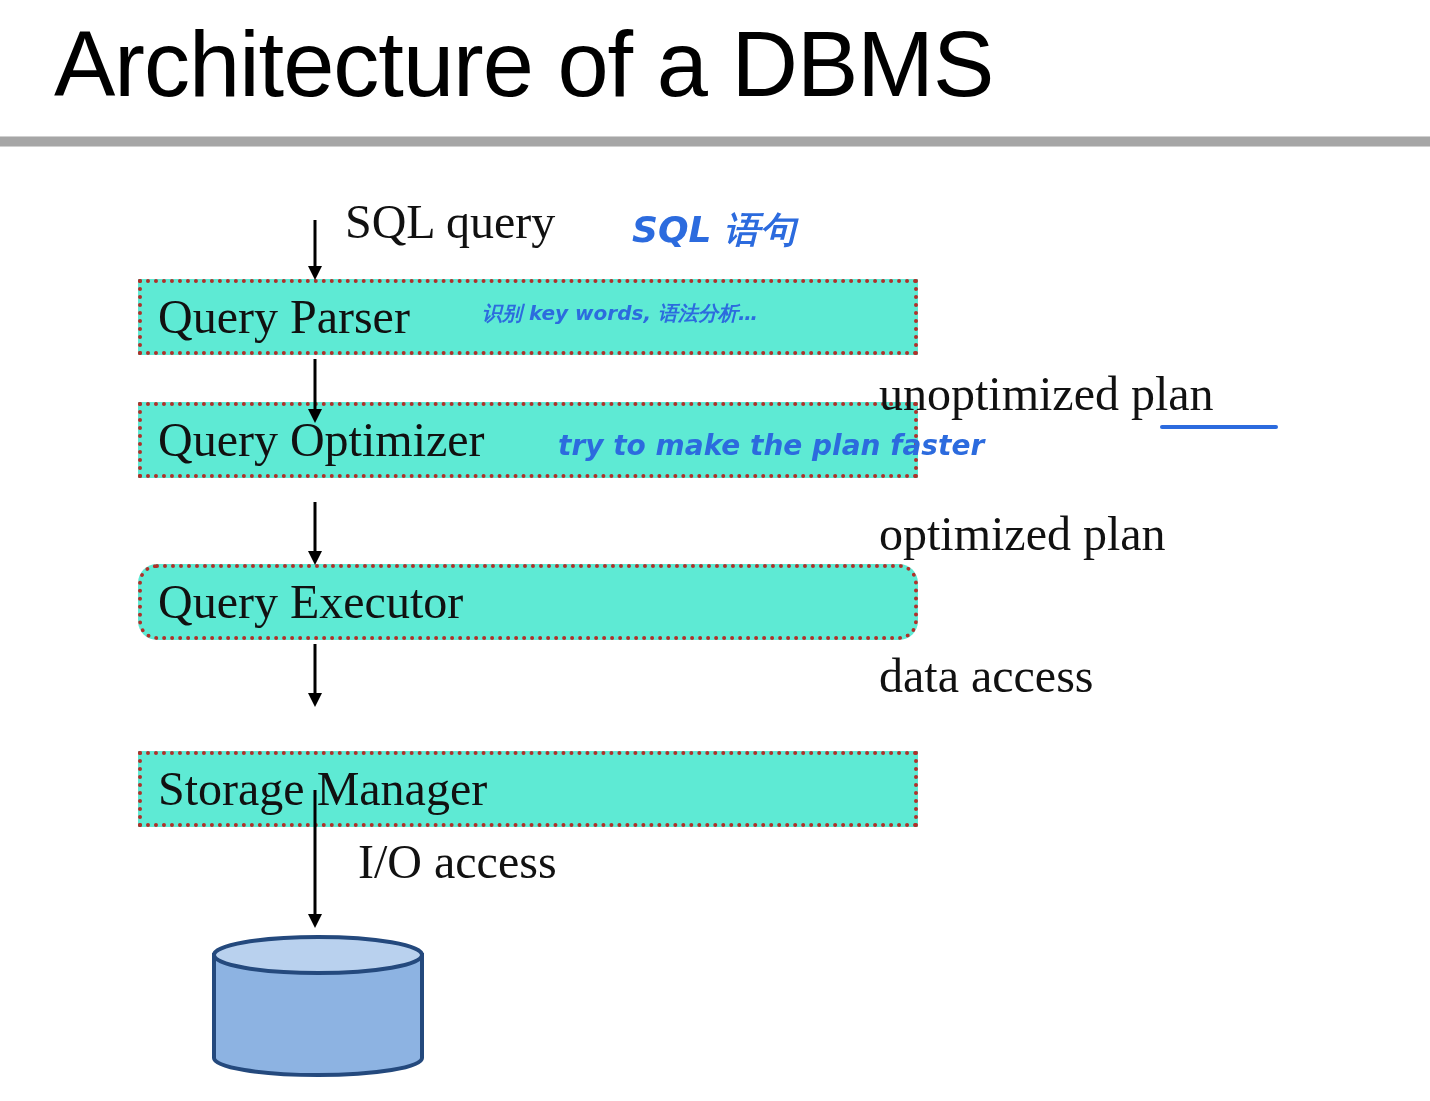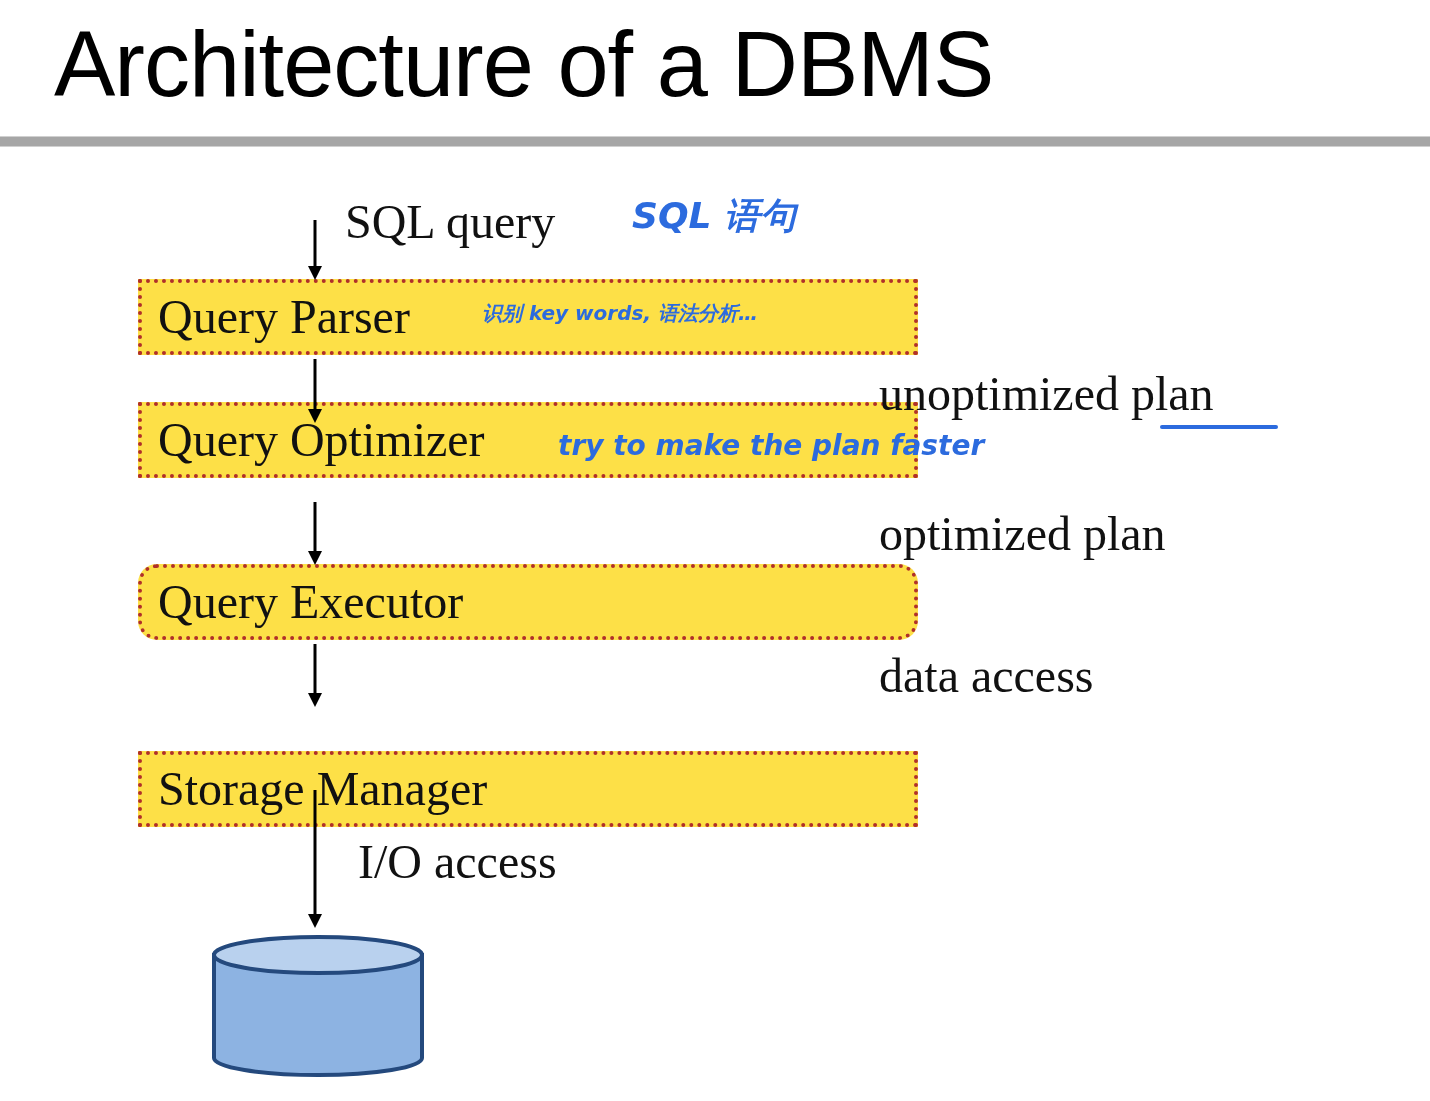--- a/index.html
+++ b/index.html
@@ -8,39 +8,39 @@
       position: absolute; left: 54px; top: 18px;
       font-family: "Liberation Sans", sans-serif; font-size: 92px; color: #000;
       line-height: 1; letter-spacing: -1px; white-space: nowrap;
     }
     .title-rule {
       position: absolute; left: 0; top: 136px; width: 1430px; height: 9px;
       background: #a6a6a6; border-top: 1px solid #d0d0d0; border-bottom: 1px solid #d0d0d0;
     }
     .stage-box {
       position: absolute; left: 138px; width: 780px; height: 76px;
-      background: #fde047; border: 4px dotted #b0302a; box-sizing: border-box;
+      background: #5eead4; border: 4px dotted #b0302a; box-sizing: border-box;
     }
     .serif { font-family: "Liberation Serif", "DejaVu Serif", serif; color: #111; white-space: nowrap; }
     .stage-label { position: absolute; left: 16px; top: 10px; font-size: 48px; line-height: 1; }
     .flow-label { position: absolute; font-size: 48px; line-height: 1; }
     .note {
       position: absolute; font-family: "DejaVu Sans", sans-serif; color: #2c6bde;
       font-style: italic; white-space: nowrap; line-height: 1; font-weight: bold;
     }
     svg.overlay { position: absolute; left: 0; top: 0; pointer-events: none; }
   </style>
 </head>
 <body>
 
 <div class="title">Architecture of a DBMS</div>
 <div class="title-rule"></div>
 
 <div class="serif flow-label" style="left:345px; top:198px;">SQL query</div>
-<div class="note" style="left:632px; top:198px; font-size:36px;">SQL 语句</div>
+<div class="note" style="left:632px; top:212px; font-size:36px;">SQL 语句</div>
 
 <div class="stage-box" style="top:279px;">
   <div class="serif stage-label">Query Parser</div>
   <div class="note" style="left:340px; top:20px; font-size:20px;">识别 key words, 语法分析…</div>
 </div>
 
 <div class="stage-box" style="top:402px;">
   <div class="serif stage-label">Query Optimizer</div>
   <div class="note" style="left:416px; top:26px; font-size:28px;">try to make the plan faster</div>
 </div>

